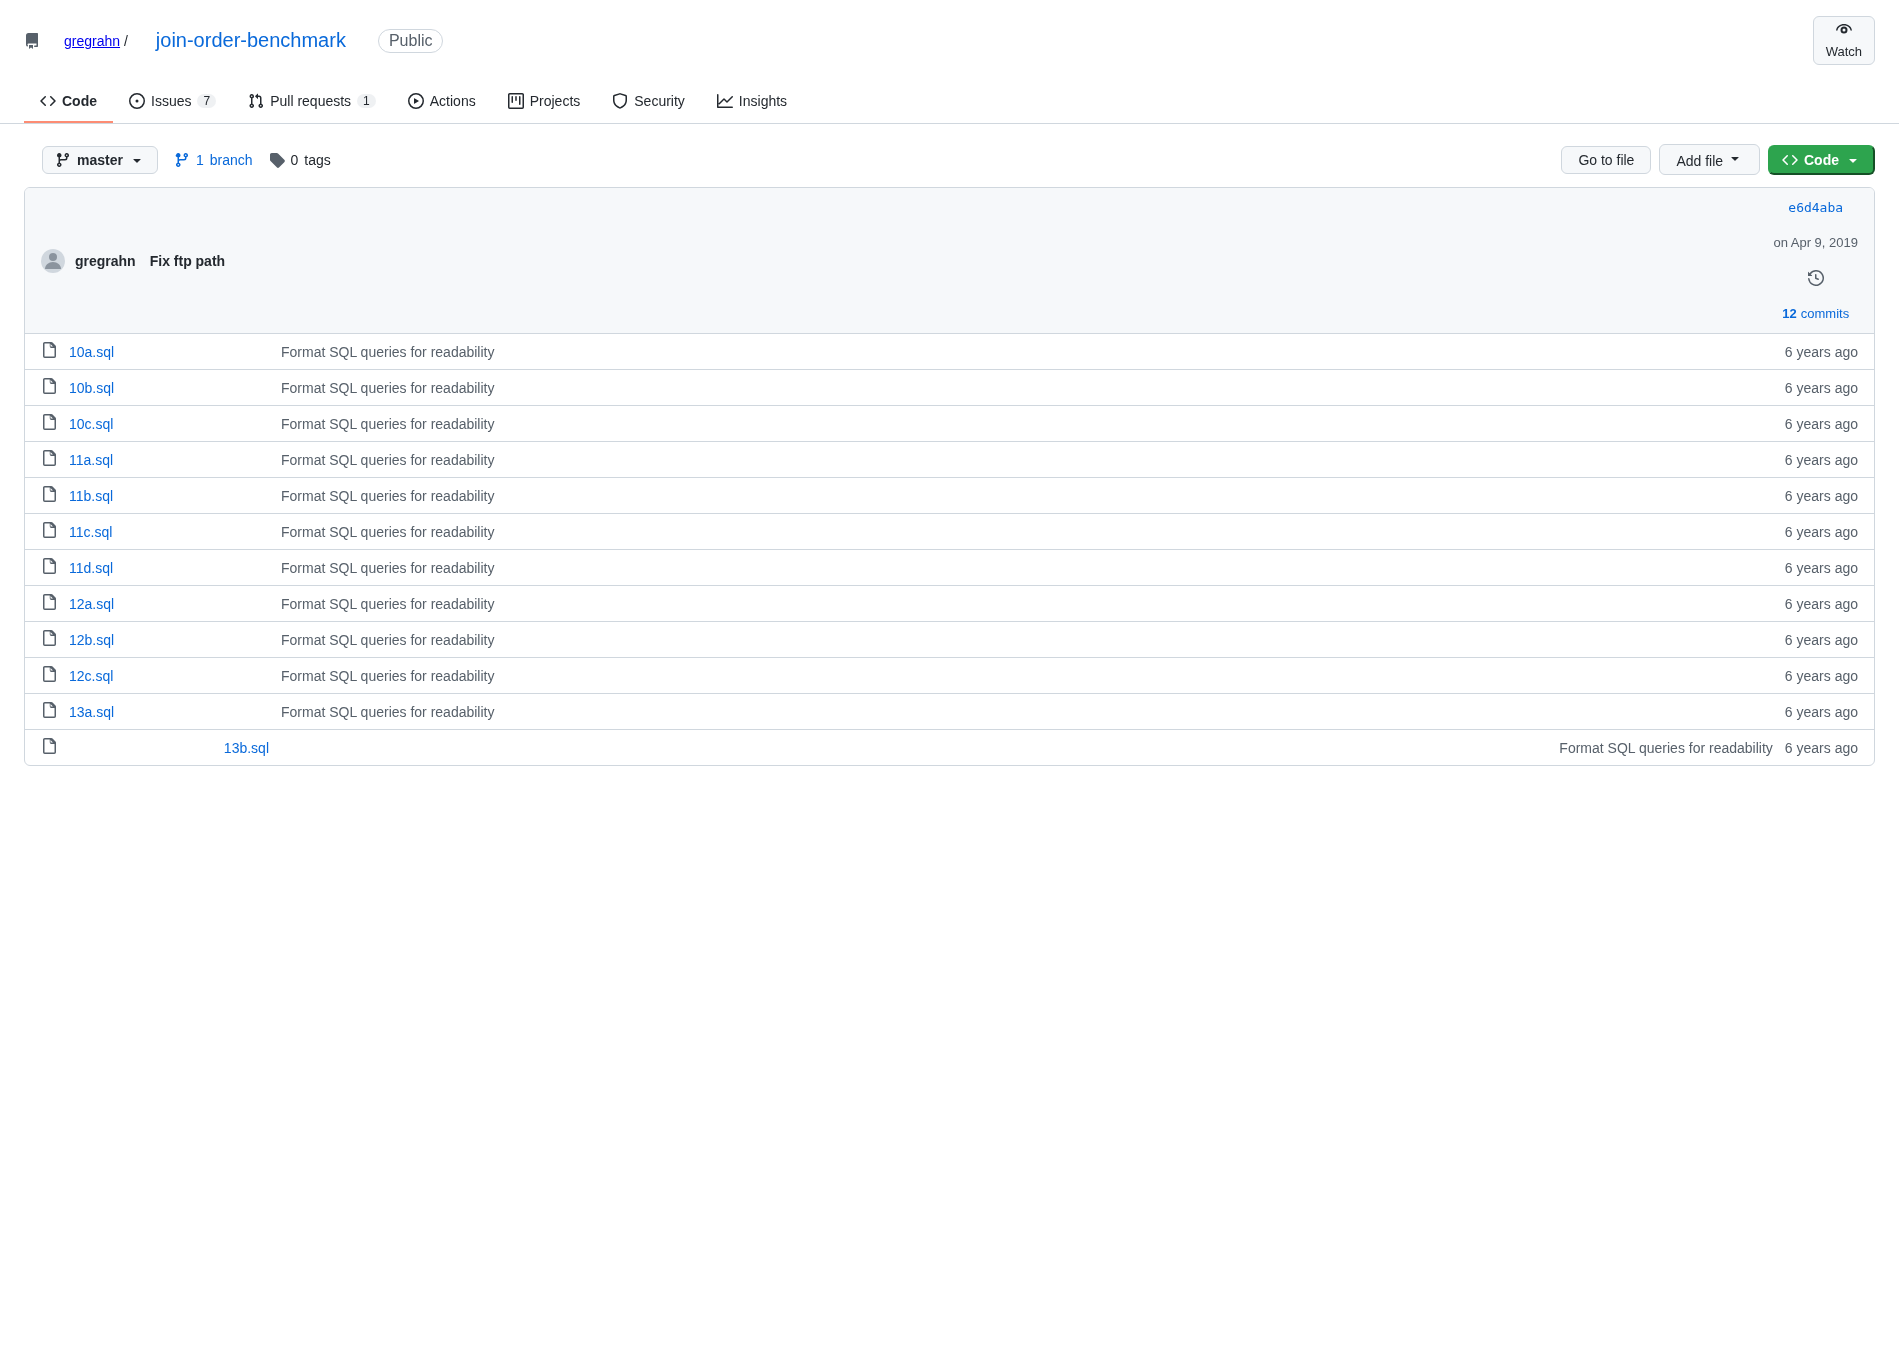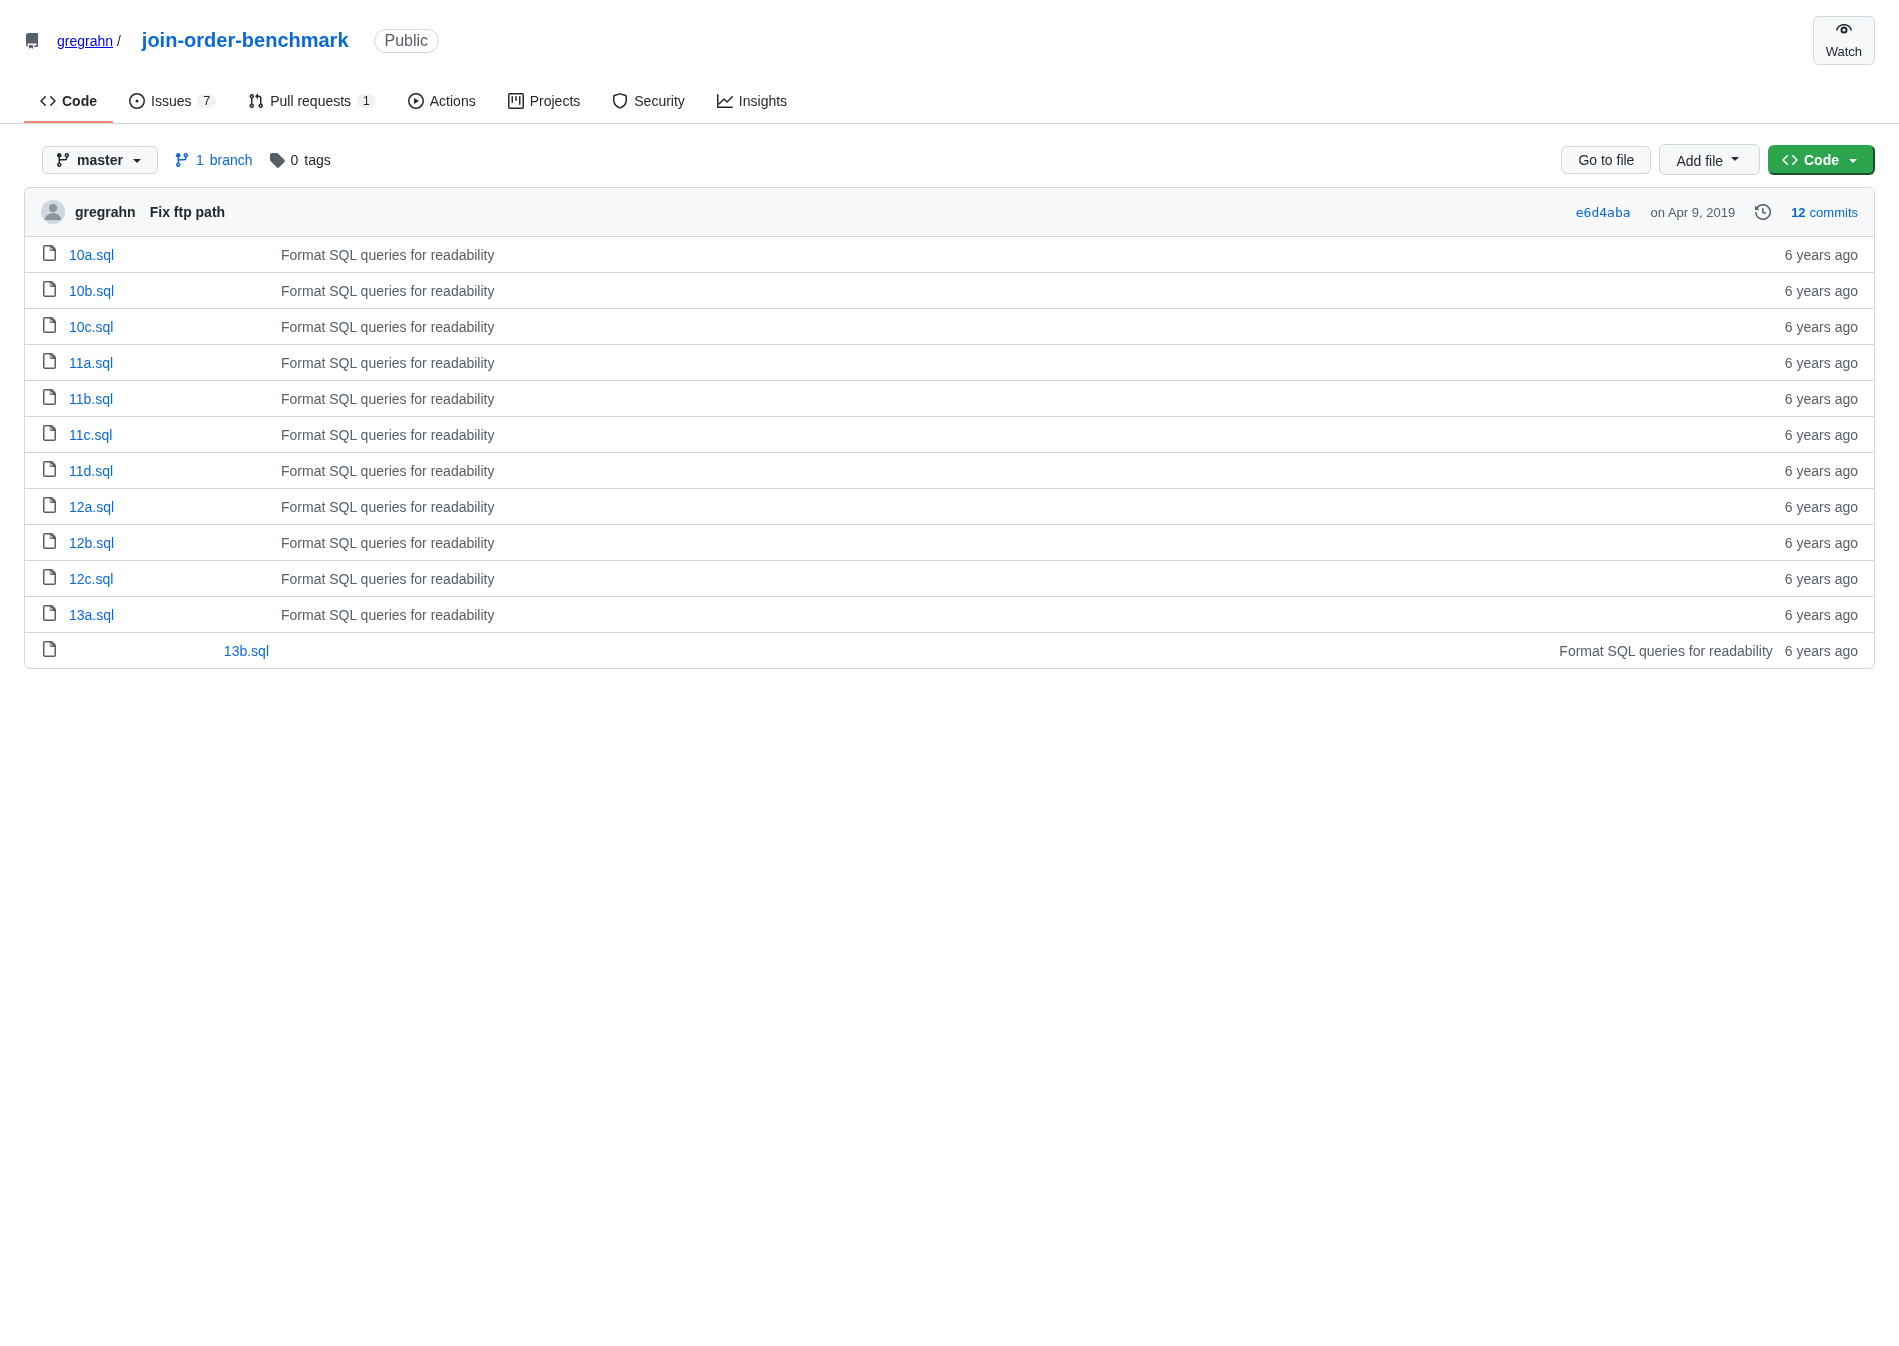--- a/index.html
+++ b/index.html
@@ -1,20 +1,20 @@
 <!DOCTYPE html>
 <html><head>
   <meta charset="utf-8">
   <style>
     * { box-sizing: border-box; margin: 0; padding: 0; }
     body { font-family: -apple-system, BlinkMacSystemFont, "Segoe UI", Helvetica, Arial, sans-serif; font-size: 14px; color: #24292f; background: #ffffff; }
 
     
-    .repo-header { display: flex; align-items: center; padding: 16px 24px 0; gap: 17px; flex-wrap: wrap; }
-    .repo-name { font-size: 20px; font-weight: 700; color: #0969da; text-decoration: none; margin-left: 4px; }
+    .repo-header { display: flex; align-items: center; padding: 16px 24px 0; gap: 24px; flex-wrap: wrap; }
+    .repo-name { font-size: 20px; font-weight: 400; color: #0969da; text-decoration: none; margin-left: 4px; }
     .repo-visibility-badge { border: 1px solid #d0d7de; border-radius: 20px; padding: 2px 10px; font-size: 16px; color: #57606a; margin-left: 8px; }
     .watch-btn { margin-left: auto; border: 1px solid #d0d7de; border-radius: 6px; padding: 5px 12px; font-size: 13px; cursor: pointer; background: #f6f8fa; color: #24292f; display: flex; align-items: center; gap: 6px; flex-direction: column; }
 
     
     .repo-nav { display: flex; align-items: center; padding: 0 24px; border-bottom: 1px solid #d0d7de; margin-top: 16px; gap: 0; overflow-x: auto; }
     .nav-tab { display: flex; align-items: center; gap: 6px; padding: 12px 16px; font-size: 14px; color: #24292f; text-decoration: none; white-space: nowrap; border-bottom: 2px solid transparent; cursor: pointer; }
     .nav-tab.active { border-bottom: 2px solid #fd8c73; font-weight: 600; color: #24292f; }
     .nav-badge { background: #afb8c133; border-radius: 20px; padding: 0 6px; font-size: 12px; color: #24292f; font-weight: 500; }
 
     
@@ -26,21 +26,21 @@
     .toolbar-right { margin-left: auto; display: flex; align-items: center; gap: 8px; }
     .btn { border: 1px solid #d0d7de; border-radius: 6px; padding: 5px 16px; font-size: 14px; cursor: pointer; background: #f6f8fa; color: #24292f; font-weight: 500; }
     .btn-primary { background: #2da44e; color: #ffffff; border-color: #2da44e; border-radius: 6px; padding: 5px 12px; display: flex; align-items: center; gap: 6px; font-weight: 600; font-size: 14px; cursor: pointer; }
 
     
     .file-table-container { margin: 0 24px; border: 1px solid #d0d7de; border-radius: 6px; overflow: hidden; }
     .commit-bar { display: flex; align-items: center; padding: 12px 16px; background: #f6f8fa; border-bottom: 1px solid #d0d7de; gap: 10px; }
     .avatar { width: 24px; height: 24px; border-radius: 50%; background: #d0d7de; overflow: hidden; }
     .commit-author { font-weight: 600; color: #24292f; }
     .commit-message { color: #24292f; font-weight: 600; margin-left: 4px; }
-    .commit-meta { margin-left: auto; display: flex; align-items: center; gap: 20px; color: #57606a; font-size: 13px; }
+    .commit-meta { margin-left: auto; display: flex; align-items: center; gap: 20px; color: #57606a; font-size: 13px; flex-direction: column; }
     .commit-hash { color: #0969da; text-decoration: none; font-family: monospace; font-size: 13px; }
     .commits-link { color: #0969da; text-decoration: none; font-size: 13px; display: flex; align-items: center; gap: 4px; }
 
     .file-row { display: flex; align-items: center; padding: 8px 16px; border-bottom: 1px solid #d0d7de; gap: 12px; }
     .file-row:last-child { border-bottom: none; text-align: right; }
     .file-icon { color: #57606a; flex-shrink: 0; }
     .file-name { color: #0969da; text-decoration: none; font-size: 14px; flex: 0 0 200px; }
     .file-commit-msg { color: #57606a; font-size: 14px; flex: 1; }
     .file-age { color: #57606a; font-size: 14px; margin-left: auto; white-space: nowrap; }
 

